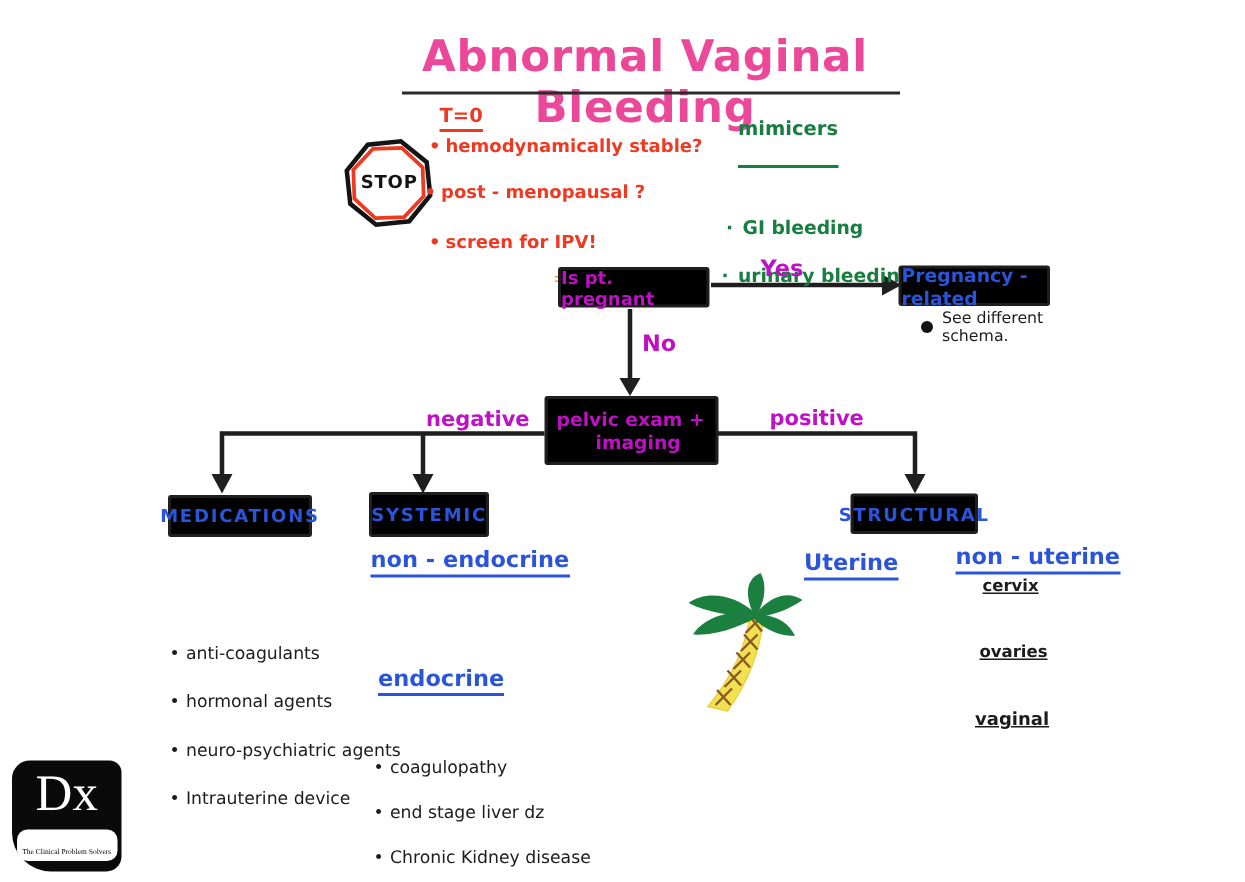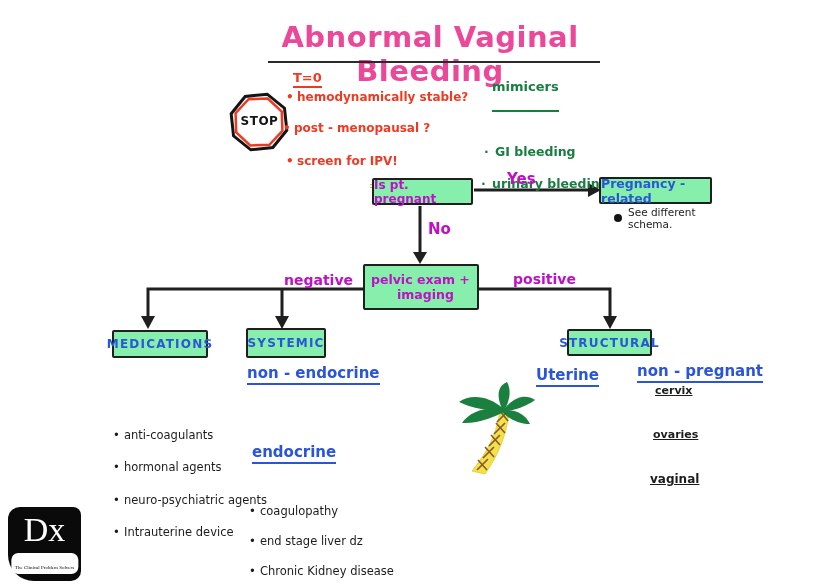--- a/index.html
+++ b/index.html
@@ -6,21 +6,21 @@
   #canvas{
     position:relative;width:830px;height:588px;background:#ffffff;overflow:hidden;
     font-family:"DejaVu Sans",sans-serif;color:#1c1c1c;
   }
   .abs{position:absolute;}
   
   .title{font-size:29px;font-weight:bold;letter-spacing:.5px;text-align:center;color:#ec4899;}
   .title-underline{height:2px;background:#2a2a2a;}
   
   .fbox{
-    position:absolute;border:2px solid #1f1f1f;background:#86efac;border-radius:2px;
+    position:absolute;border:2px solid #1f1f1f;background:#000000;border-radius:2px;
     display:flex;align-items:center;justify-content:center;box-sizing:border-box;
   }
   .magenta{color:#bf10c6;}
   .blue{color:#2a55d8;}
   .red{color:#ee3a22;}
   .green{color:#177d40;}
   .cat-label{font-size:12px;letter-spacing:1.2px;font-weight:bold;}
   .flow-label{font-size:15px;font-weight:bold;}
   .branch-label{font-size:14px;font-weight:bold;}
   
@@ -95,21 +95,21 @@
   <div class="abs green green-head" style="left:492px;top:79px;">mimicers</div>
   <div class="abs green li li-small" style="left:484px;top:106px;font-size:12.5px;font-weight:bold;">GI bleeding</div>
   <div class="abs green li li-small" style="left:481px;top:125px;font-size:12.5px;font-weight:bold;">urinary bleeding</div>
 
   <div class="fbox" style="left:372px;top:178px;width:101px;height:27px;">
     <span class="magenta" style="font-size:12px;font-weight:bold;">Is pt. pregnant</span>
   </div>
   <div class="abs magenta flow-label" style="left:507px;top:170px;">Yes</div>
   <div class="abs magenta flow-label" style="left:428px;top:220px;">No</div>
 
-  <div class="fbox" style="left:599px;top:177px;width:113px;height:27px;">
+  <div class="fbox" style="left:599px;top:177px;width:101px;height:27px;">
     <span class="blue" style="font-size:12.5px;font-weight:bold;">Pregnancy - related</span>
   </div>
   <div class="abs" style="left:614px;top:214px;width:8px;height:8px;border-radius:50%;background:#141414;"></div>
   <div class="abs note" style="left:628px;top:206px;">
     <span style="display:block;">See different</span>
     <span style="display:block;">schema.</span>
   </div>
 
   <div class="fbox" style="left:363px;top:264px;width:116px;height:46px;align-items:center;">
     <div class="magenta" style="font-size:12.5px;font-weight:bold;width:100%;">
@@ -152,21 +152,21 @@
       <path d="M52,28 C36,14 18,13 7,21 C19,27 36,30 52,30 Z"></path>
       <path d="M52,28 C34,25 17,31 10,42 C26,43 42,36 52,31 Z"></path>
       <path d="M50,28 C44,14 46,5 55,1 C60,10 57,21 53,28 Z"></path>
       <path d="M52,28 C63,15 74,13 83,19 C73,26 61,30 52,30 Z"></path>
       <path d="M52,29 C64,28 74,34 78,43 C65,43 55,36 50,31 Z"></path>
     </g>
   </svg>
 
   <div class="abs blue sec-head" style="left:536px;top:366px;">Uterine</div>
 
-  <div class="abs blue sec-head" style="left:637px;top:362px;">non - pregnant</div>
+  <div class="abs blue sec-head" style="left:637px;top:362px;">non - uterine</div>
 
   <div class="abs sub-head" style="left:655px;top:384px;">cervix</div>
 
   <div class="abs sub-head" style="left:653px;top:428px;">ovaries</div>
 
   <div class="abs sub-head" style="left:650px;top:472px;font-size:12px;">vaginal</div>
 
   <div class="dx-logo" style="left:8px;top:507px;width:73px;height:74px;">
     <div class="dx-txt">Dx</div>
     <div class="dx-pill">

